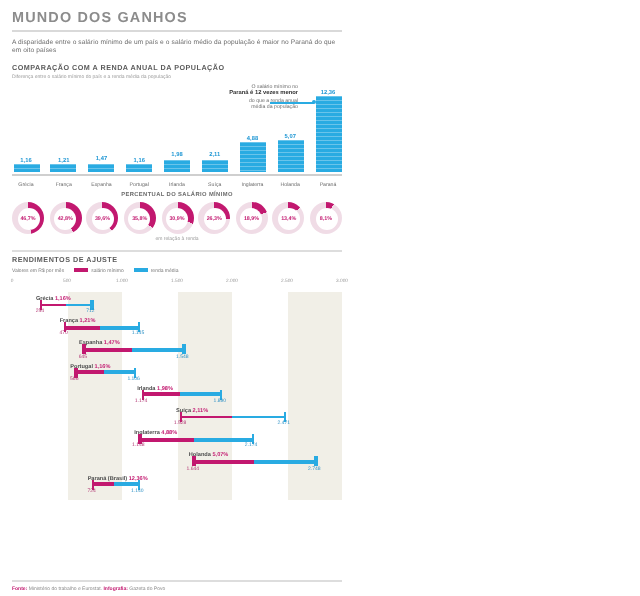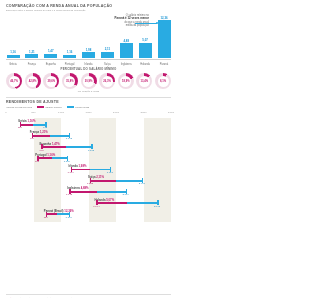--- a/index.html
+++ b/index.html
@@ -89,20 +89,25 @@
     position:absolute;left:6px;right:6px;bottom:2px;border-top:1px solid #ddd;padding-top:1.5px;
     font-size:2.5px;color:#8a8a8a;line-height:3.2px;
   }
   .footer b{color:#c2186f;}
 </style>
 </head>
 <body>
 
 <div class="page">
 
+  <div class="hdr">
+    <div class="hdr-title">MUNDO DOS GANHOS</div>
+    <div class="hdr-rule"></div>
+    <div class="hdr-sub">A disparidade entre o salário mínimo de um país e o salário médio da população é maior no Paraná do que em oito países</div>
+  </div>
 
   <div class="sec">
     <div class="sec-title">COMPARAÇÃO COM A RENDA ANUAL DA POPULAÇÃO</div>
     <div class="sec-note">Diferença entre o salário mínimo do país e a renda média da população</div>
 
     <div class="chart1">
       <div class="callout">
         <div class="c1">O salário mínimo no</div>
         <div class="c2">Paraná é 12 vezes menor</div>
         <div class="c3">do que a renda anual</div>

